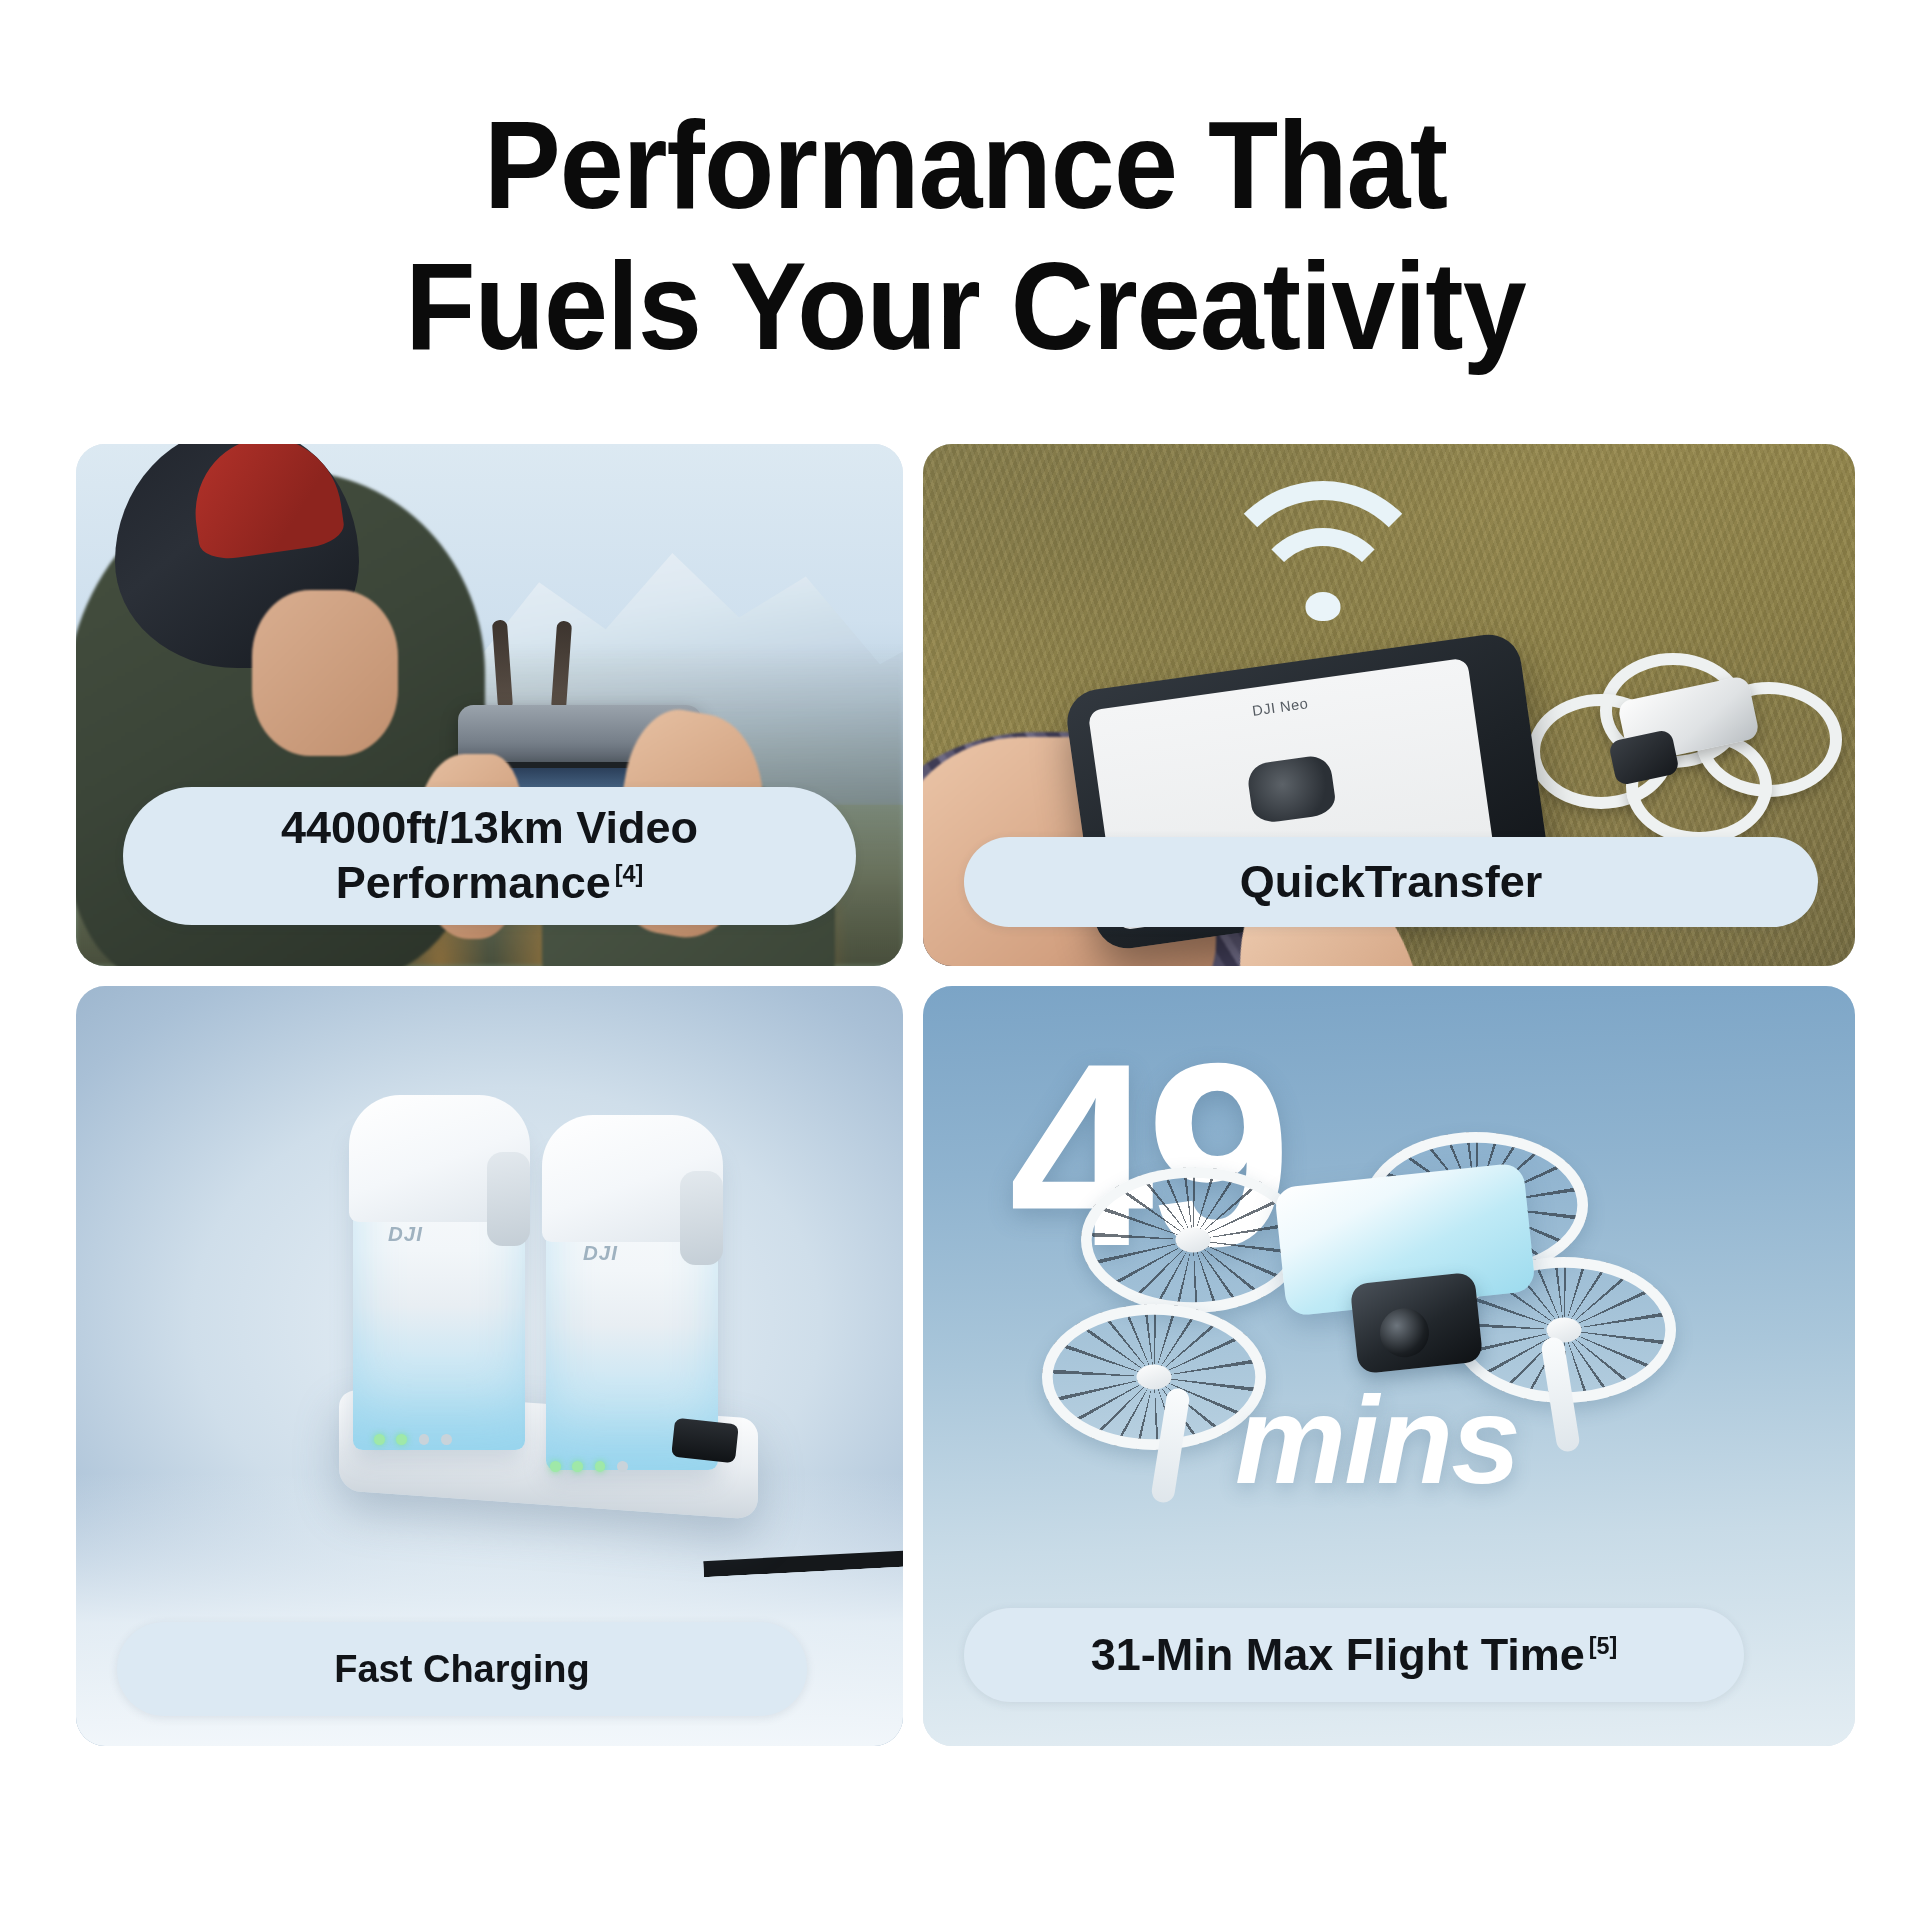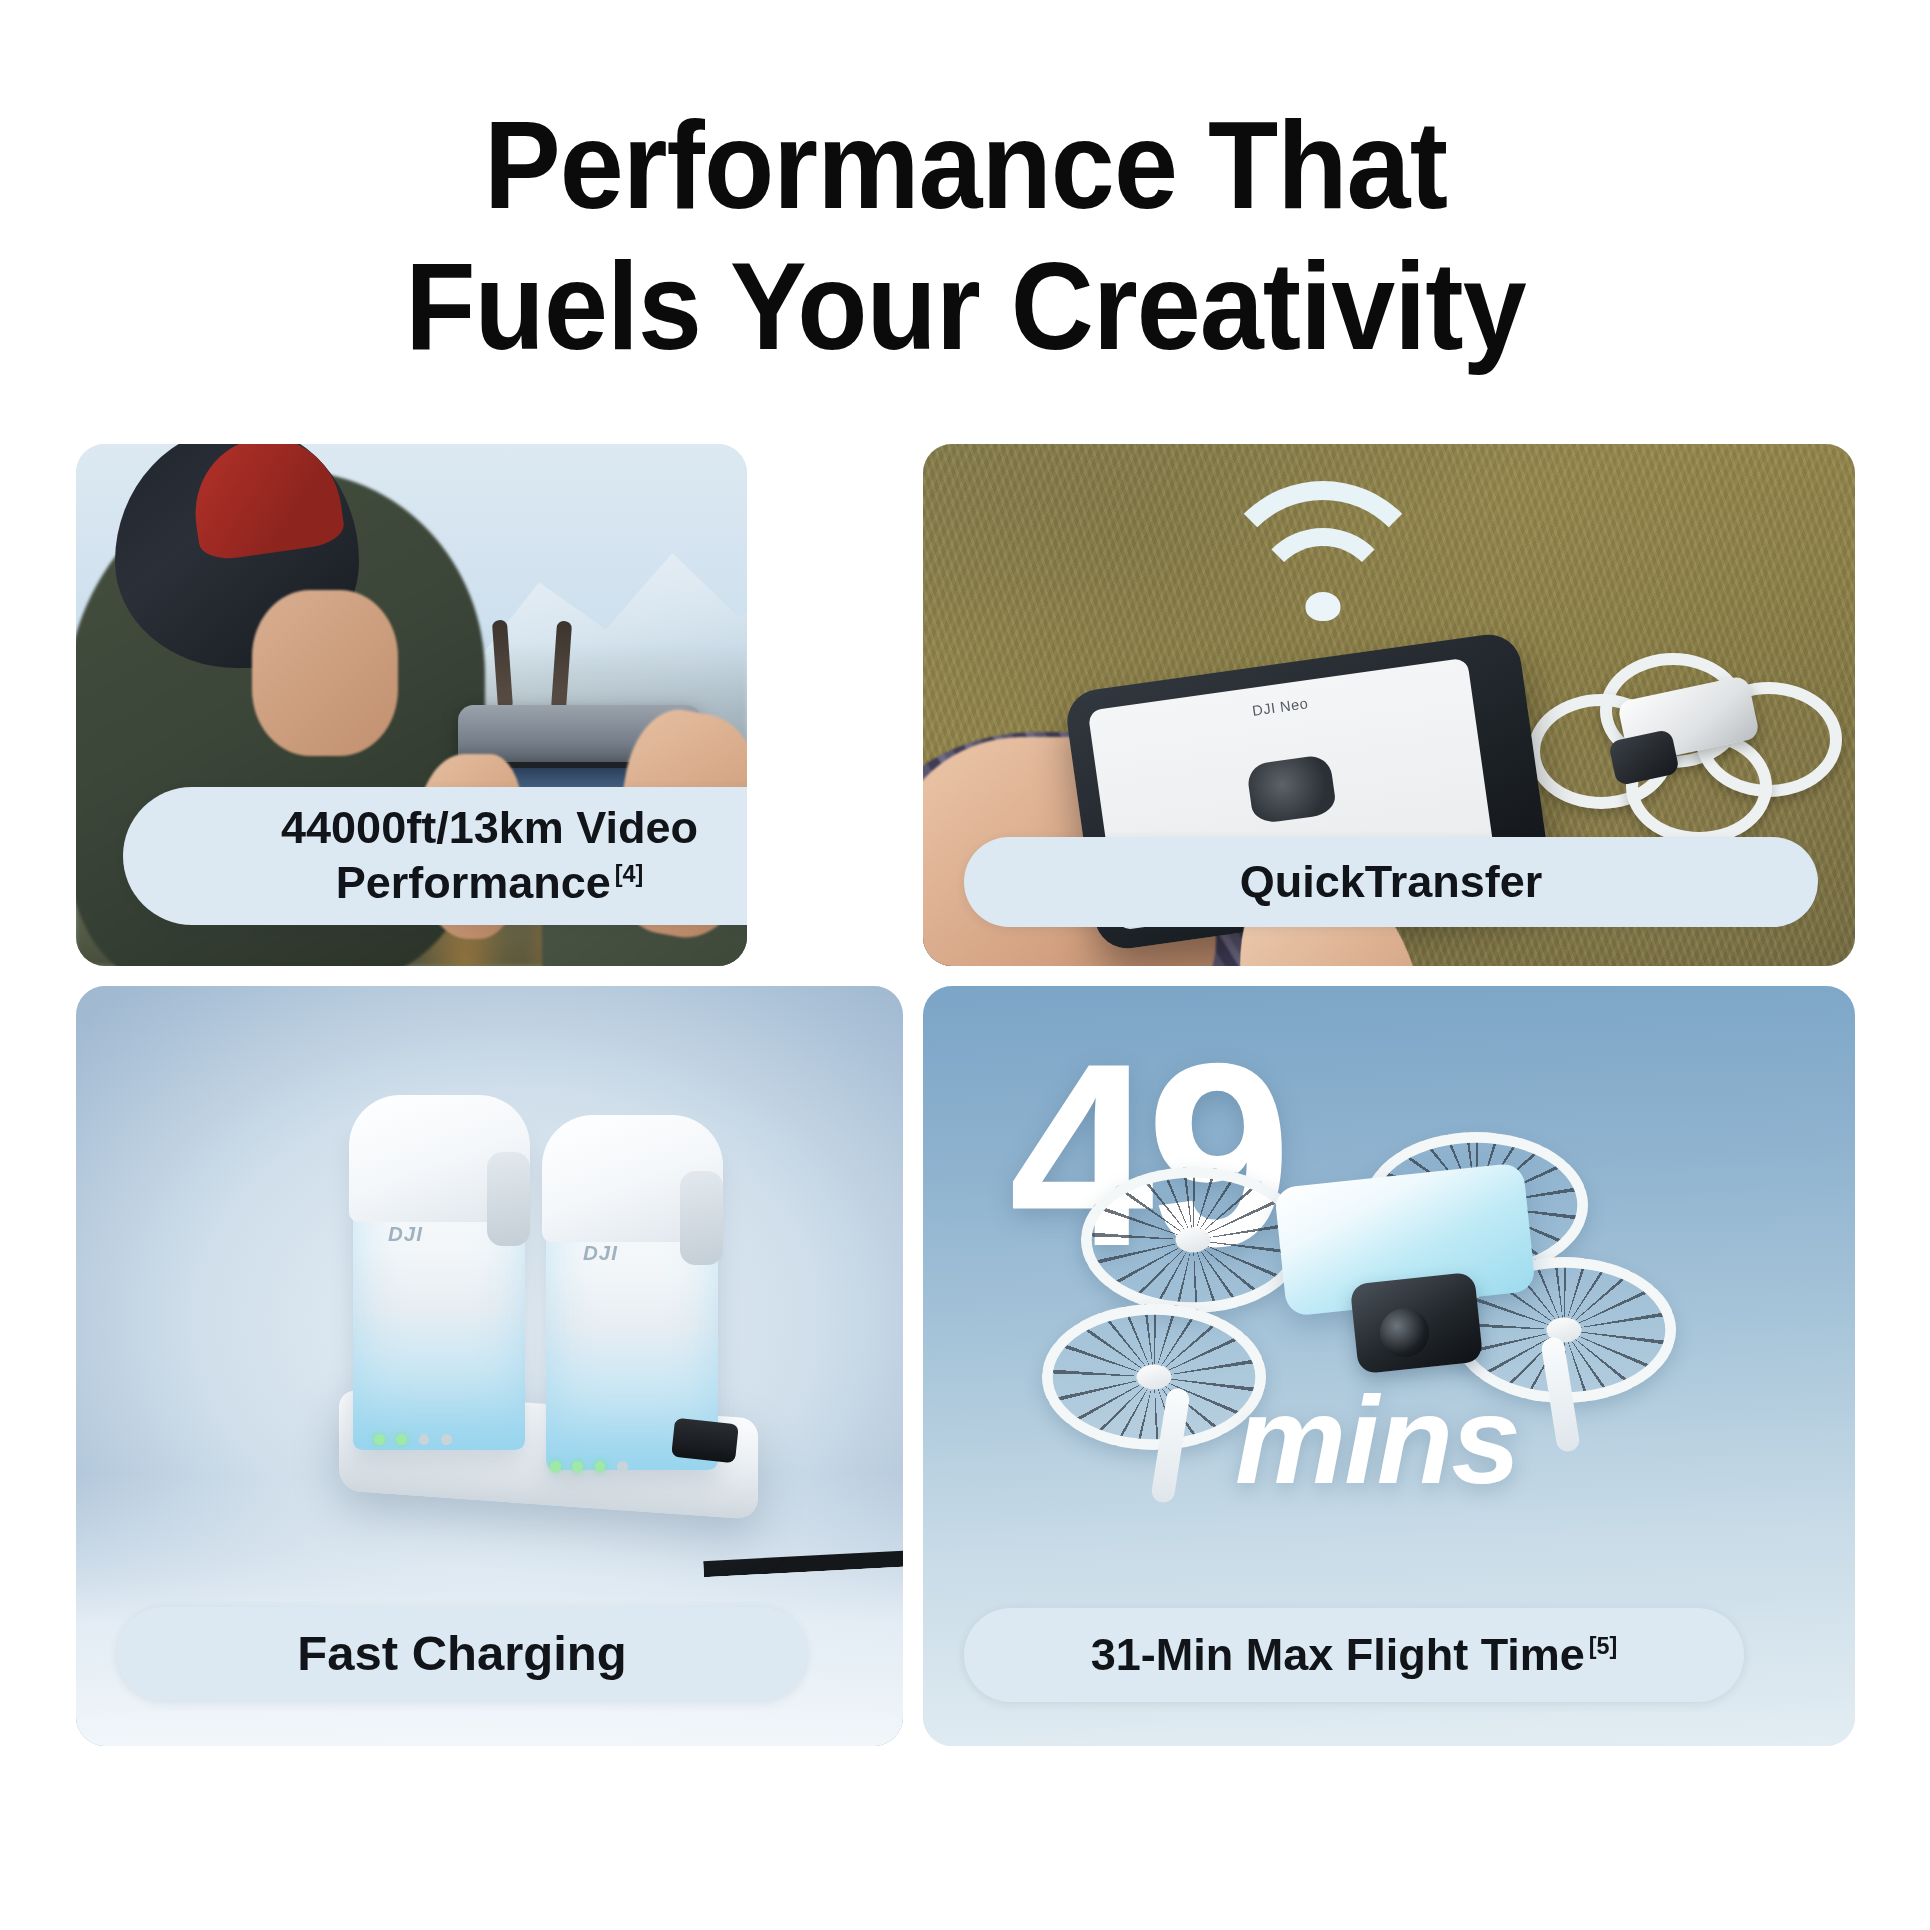--- a/index.html
+++ b/index.html
@@ -31,21 +31,21 @@
     position:absolute;
     left:76px; top:444px;
     width:1779px; height:1302px;
   }
   .card {
     position:absolute;
     border-radius:29px;
     overflow:hidden;
     background:#d8e2ea;
   }
-  .card.c1 { left:0;    top:0;    width:671px; height:522px; }
+  .card.c1 { left:0;    top:0;    width:827px; height:522px; }
   .card.c2 { left:847px;top:0;    width:932px; height:522px; }
   .card.c3 { left:0;    top:542px;width:827px; height:760px; }
   .card.c4 { left:847px;top:542px;width:932px; height:760px; }
 
   .scene { position:absolute; inset:0; }
 
   
   .pill {
     position:absolute;
     background:#dce9f3;
@@ -55,21 +55,21 @@
     justify-content:center;
     text-align:center;
     color:#111418;
     font-weight:bold;
     line-height:1.22;
     z-index:40;
     box-shadow:0 2px 9.8px rgba(40,60,80,.10);
   }
   .pill.p1 { left:47px; bottom:41px; width:733px; height:138px; font-size:45px; padding:0 25px; }
   .pill.p2 { left:41px; bottom:39px; width:854px; height:90px;  font-size:45px; }
-  .pill.p3 { left:41px; bottom:45px; width:690px; height:94px;  font-size:49px; }
+  .pill.p3 { left:41px; bottom:30px; width:690px; height:94px;  font-size:38px; }
   .pill.p4 { left:41px; bottom:44px; width:780px; height:94px;  font-size:45px; }
   .pill sup { font-size:.52em; vertical-align:super; font-weight:bold; margin-left:3.9px; }
   .pill .txt { display:block; }
 
   
   .c1 .sky {
     position:absolute; inset:0;
     background:
       linear-gradient(180deg,#dce9f2 0%,#cfe0ee 34%,#b9cfe0 52%,#8fa7a0 70%,#6c7f6a 100%);
   }

